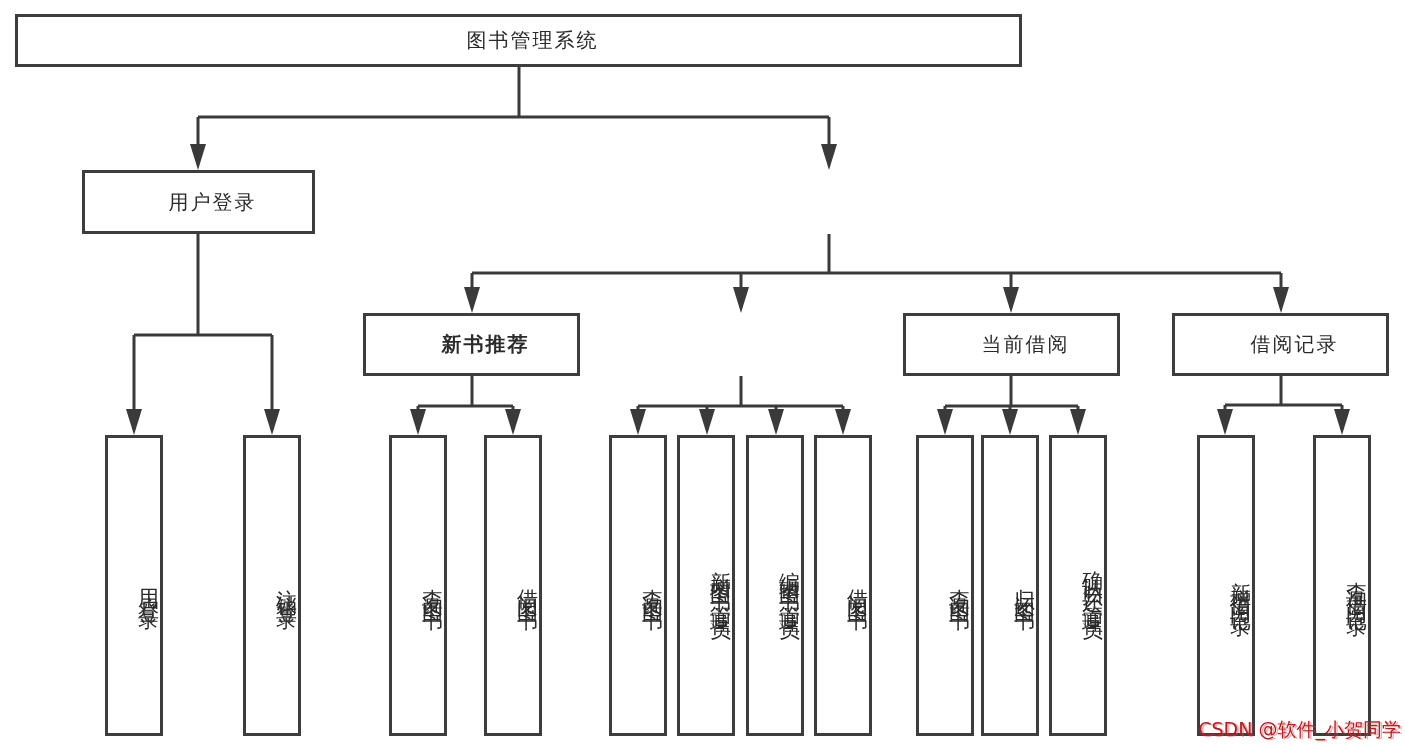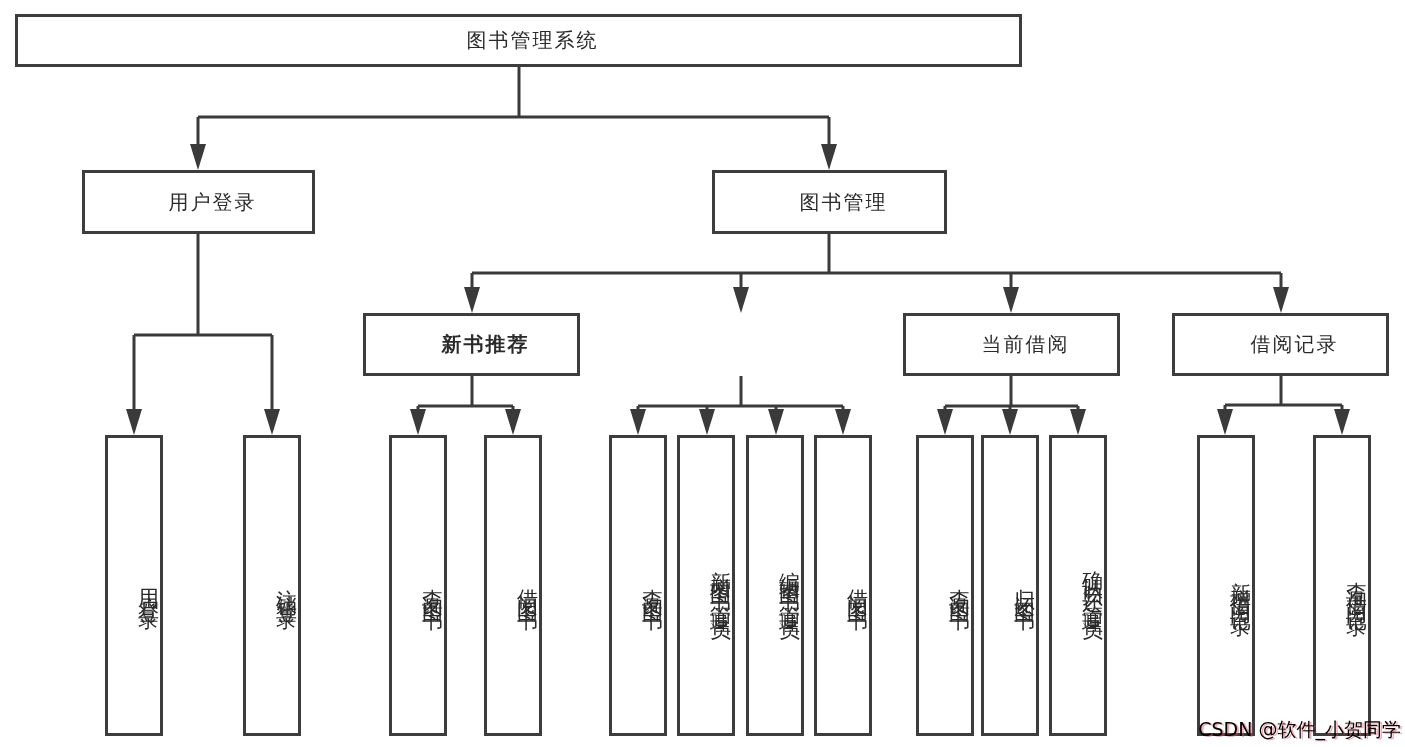--- a/index.html
+++ b/index.html
@@ -63,21 +63,21 @@
   .leaf-10 { left: 981px; }
   .leaf-11 { left: 1049px; }
   .leaf-12 { left: 1197px; }
   .leaf-13 { left: 1313px; }
   .watermark {
     position: absolute;
     right: 4px;
     bottom: 4px;
     z-index: 3;
     font-size: 19px;
-    color: #000000;
+    color: #b91c1c;
     text-shadow: 2px 1px 0 rgba(233, 64, 87, 0.45);
     white-space: nowrap;
   }
 </style>
 </head>
 <body>
 
 <div class="canvas">
 
   <svg class="connectors" viewBox="0 0 1405 747" xmlns="http://www.w3.org/2000/svg">
@@ -123,23 +123,20 @@
     </g>
   </svg>
 
   <div class="box root-box">
     <span class="h-label">图书管理系统</span>
   </div>
 
   <div class="box l2-a">
     <span class="h-label">用户登录</span>
   </div>
-  <div class="box l2-b">
-    <span class="h-label">图书管理</span>
-  </div>
 
   <div class="box l3 l3-a">
     <span class="h-label">新书推荐</span>
   </div>
   <div class="box l3 l3-d">
     <span class="h-label">借阅记录</span>
   </div>
   <div class="box l3 l3-c">
     <span class="h-label">当前借阅</span>
   </div>

